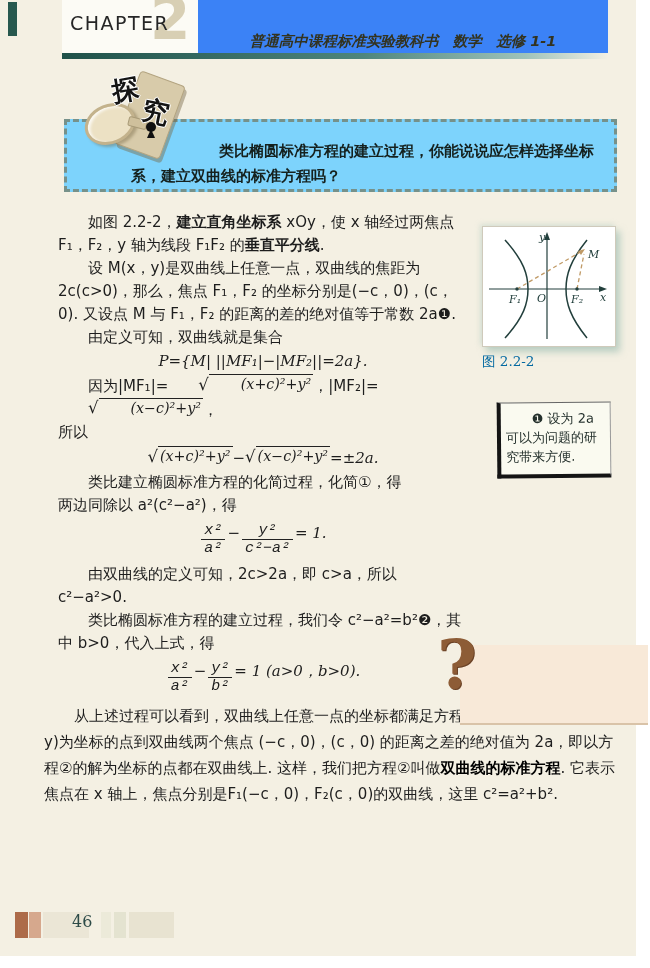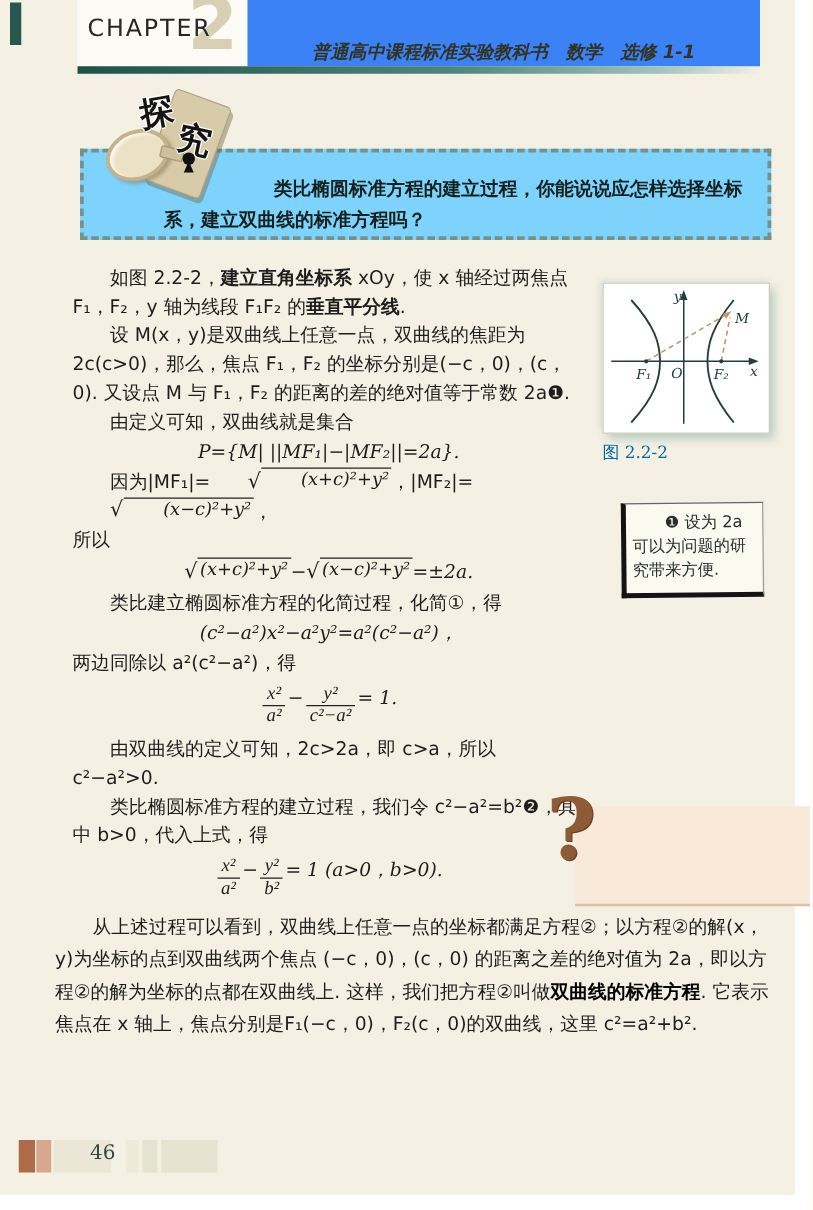--- a/index.html
+++ b/index.html
@@ -40,21 +40,21 @@
   .main-col{position:absolute;left:58px;top:211px;width:410px;font-size:15px;line-height:23px;}
   .main-col p{margin:0;text-indent:2em;}
   .main-col p.noind{text-indent:0;}
   .eq{position:relative;text-align:center;font-family:"DejaVu Serif",serif;font-style:italic;
       margin:2px 0;line-height:1.4;}
   .eq-label{position:absolute;font-style:normal;font-family:"DejaVu Sans",sans-serif;color:#1d1d1d;}
   .sqrt{display:inline-flex;align-items:stretch;font-family:"DejaVu Serif",serif;font-style:italic;}
   .sqrt .sign{font-style:normal;line-height:1;align-self:flex-end;font-size:1.1em;transform:translateY(-1px);}
   .sqrt .rad{border-top:1.4px solid #222;padding:0 2px;font-size:.95em;line-height:1.35;}
   .frac{display:inline-block;vertical-align:-0.95em;text-align:center;line-height:1.15;margin:0 2px;
-        font-family:Liberation Serif, serif;font-style:italic;}
+        font-family:Liberation Mono, monospace;font-style:italic;}
   .frac .n{display:block;padding:0 3px;border-bottom:1.4px solid #222;}
   .frac .d{display:block;padding:0 3px;}
   .hl-red{color:#000000;font-weight:bold;}
   .bold{font-weight:bold;}
   .p10{margin-left:-14px !important;width:576px;margin-top:8px !important;line-height:26px;}
   
   .fig-box{position:absolute;left:482px;top:226px;width:132px;height:119px;background:#fff;
         border:1px solid #cfcabb;box-shadow:4px 5px 7px rgba(140,180,170,.55),-2px -2px 5px rgba(170,200,190,.35);}
   .fig-caption{position:absolute;left:482px;top:353px;width:132px;
         font-family:"DejaVu Serif",serif;font-size:13.5px;color:#0369a1;}
@@ -130,21 +130,20 @@
           <span class="sign">√</span>
           <span class="rad">(x+c)²+y²</span>
         </span><span>−</span><span class="sqrt">
           <span class="sign">√</span>
           <span class="rad">(x−c)²+y²</span>
         </span><span>=±2a.</span>
       <span class="eq-label" style="left:538px;top:2px;">①</span>
     </div>
 
     <p><span>类比建立椭圆标准方程的化简过程，化简①，得</span></p>
-    <div class="eq"><span>(c²−a²)x²−a²y²=a²(c²−a²)，</span></div>
     <p class="noind"><span>两边同除以 a²(c²−a²)，得</span></p>
 
     <div class="eq" style="margin:5px 0;">
       <span class="frac"><span class="n">x²</span><span class="d">a²</span></span><span>−</span><span class="frac"><span class="n">y²</span><span class="d">c²−a²</span></span><span>= 1.</span>
     </div>
 
     <p><span>由双曲线的定义可知，2c&gt;2a，即 c&gt;a，所以 c²−a²&gt;0.</span></p>
     <p><span>类比椭圆标准方程的建立过程，我们令 c²−a²=b²❷，其中 b&gt;0，代入上式，得</span></p>
 
     <div class="eq" style="margin:5px 0;">

